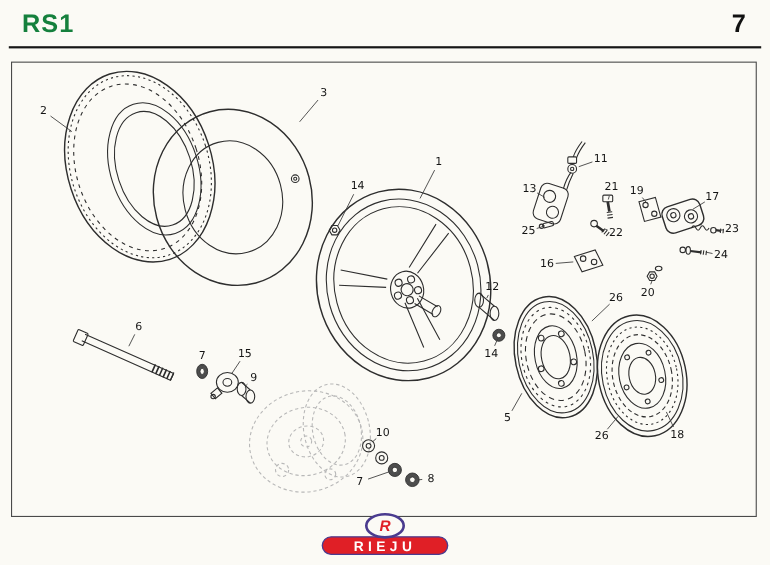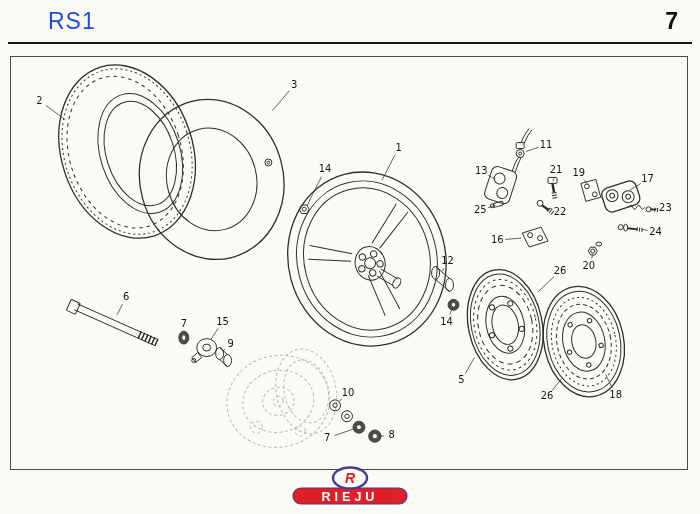--- a/index.html
+++ b/index.html
@@ -1,19 +1,19 @@
 <!DOCTYPE html>
 <html><head>
 <meta charset="utf-8">
 <style>
   html,body{margin:0;padding:0;background:#e8e8e8;}
   .page{position:relative;width:700px;height:514px;background:#fbfaf5;
         font-family:"Liberation Sans",sans-serif;overflow:hidden;margin:0 auto;}
-  .hdr-model{position:absolute;left:20px;top:8px;font-size:23px;font-weight:normal;
-             color:#1d4ed8;letter-spacing:1px;margin-left:28px;}
+  .hdr-model{position:absolute;left:20px;top:8px;font-size:23px;font-weight:bold;
+             color:#15803d;letter-spacing:1px;}
   .hdr-page{position:absolute;right:22px;top:8px;font-size:23px;font-weight:bold;color:#111;}
   .hdr-rule{position:absolute;left:8px;right:8px;top:42px;border-top:2px solid #161616;}
   .diagram-box{position:absolute;left:10px;top:56px;width:678px;height:414px;
                border:1px solid #4a4a4a;background:#fbfaf5;box-sizing:border-box;}
   .diagram-box svg{display:block;width:100%;height:100%;}
   .footer{position:absolute;left:0;right:0;top:464px;height:50px;
           display:flex;justify-content:center;align-items:flex-start;pointer-events:none;}
   
   .ln{stroke:#2e2e2e;stroke-width:1;fill:none;}
   .ln2{stroke:#2e2e2e;stroke-width:1.3;fill:none;}

